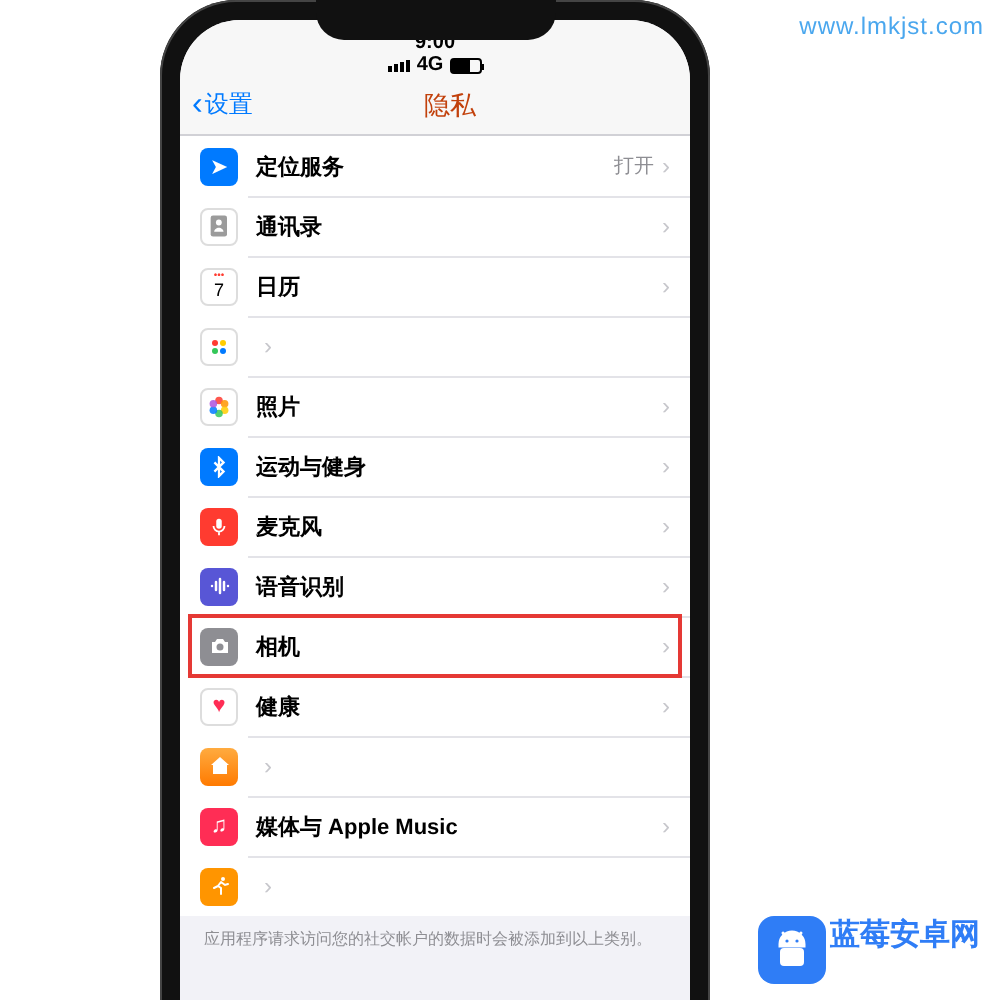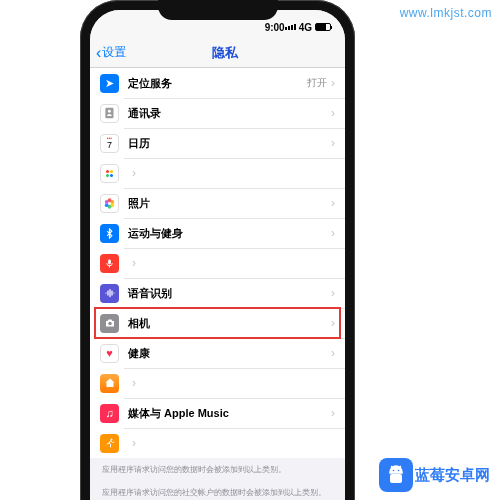--- a/index.html
+++ b/index.html
@@ -38,26 +38,27 @@
     width: 120px;
     height: 20px;
     background: #111;
     border-radius: 0 0 14px 14px;
     z-index: 10;
   }
   .status-bar {
     height: 28px;
     display: flex;
     align-items: center;
-    justify-content: flex-end;
+    justify-content: flex-start;
     padding: 6px 14px 0;
     font-size: 10px;
     font-weight: 600;
     color: #000;
     background: #f7f7f7;
+    flex-direction: column;
   }
   .status-left { display:flex; align-items:center; gap:2px; }
   .status-right { display:flex; align-items:center; gap:3px; }
   .signal { display:flex; align-items:flex-end; gap:1px; }
   .signal span { width:2px; background:#000; display:block; }
   .signal span:nth-child(1){height:3px}
   .signal span:nth-child(2){height:4px}
   .signal span:nth-child(3){height:5px}
   .signal span:nth-child(4){height:6px}
   .battery {
@@ -82,21 +83,21 @@
     display: flex;
     align-items: center;
     color: #007aff;
     font-size: 12px;
     gap: 1px;
   }
   .back-chev {
     font-size: 16px;
     line-height: 1;
   }
-  .nav-title { font-weight: 700; color:#1d4ed8; font-size: 13px; margin-left: 15px; }
+  .nav-title { font-weight: 400; color:#c2410c; font-size: 13px; margin-left: 15px; }
 
   .list { background:#f2f2f7; }
   .group { background:#fff; }
   .row {
     height: 30px;
     display: flex;
     align-items: center;
     padding: 0 10px;
     position: relative;
     font-size: 11px;
@@ -155,21 +156,21 @@
   .ic-media{background:#ff2d55;color:#fff}
   .ic-motion{background:#ff9500;color:#fff}
 
   .watermark-tr {
     position:absolute; top:6px; right:8px;
     font-size:12px; color:#4aa7ee; font-weight:500;
     letter-spacing: 0.5px;
   }
   .watermark-br {
     position:absolute; bottom:8px; right:10px;
-    display:flex; align-items:center; gap:2px;padding-left:34px;
+    display:flex; align-items:flex-start; gap:2px;padding-left:34px;
   }
   .wm-logo {
     width:34px;height:34px;background:#2f7df6;border-radius:8px;
     display:flex;align-items:center;justify-content:center;position:relative;
   }
   .wm-text { font-size:15px; color:#2f7df6; font-weight:600; }
 </style>
 </head>
 <body>
 
@@ -273,20 +274,21 @@
           <div class="chev">›</div>
         </div>
 
         <div class="row">
           <div class="icon-box ic-mic">
             <svg width="11" height="11" viewBox="0 0 24 24" fill="#fff">
                 <rect x="9" y="3" width="6" height="11" rx="3"></rect>
                 <path d="M6 11a6 6 0 0012 0M12 17v4" stroke="#fff" stroke-width="2" fill="none"></path>
               </svg>
           </div>
+          <div class="row-label">麦克风</div>
           <div class="chev">›</div>
         </div>
 
         <div class="row">
           <div class="icon-box ic-speech">
             <svg width="12" height="12" viewBox="0 0 24 24" stroke="#fff" stroke-width="2.5" stroke-linecap="round">
                 <path d="M4 12h0M8 8v8M12 5v14M16 8v8M20 12h0"></path>
               </svg>
           </div>
           <div class="row-label">语音识别</div>
@@ -330,21 +332,20 @@
             <svg width="12" height="12" viewBox="0 0 24 24" fill="#fff">
                 <circle cx="15" cy="5" r="2"></circle>
                 <path d="M13 8l-3 4 3 2v6M10 12l-4 2M13 8l4 3 3-1" stroke="#fff" stroke-width="2" fill="none" stroke-linecap="round"></path>
               </svg>
           </div>
           <div class="chev">›</div>
         </div>
 
       </div>
 
-      <div class="footer-text">应用程序请求访问您的数据时会被添加到以上类别。</div>
       <div class="footer-text">应用程序请求访问您的社交帐户的数据时会被添加到以上类别。</div>
 
     </div>
 
     <div class="highlight" style="left:4px;top:297px;width:247px;height:32px;"></div>
   </div>
 </div>
 
 <div class="watermark-tr">www.lmkjst.com</div>
 <div class="watermark-br">

